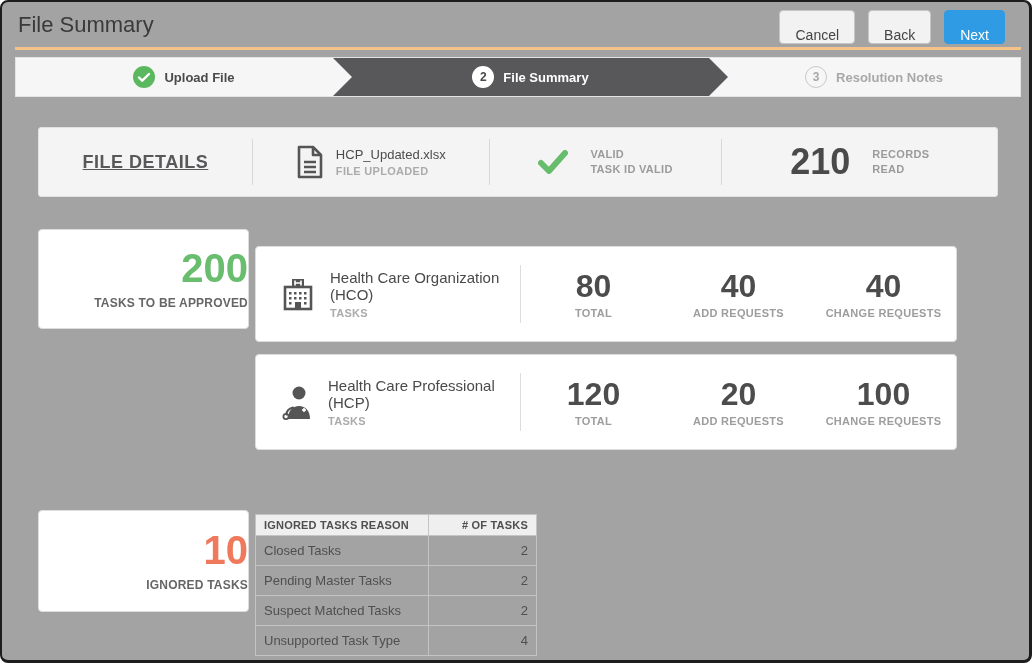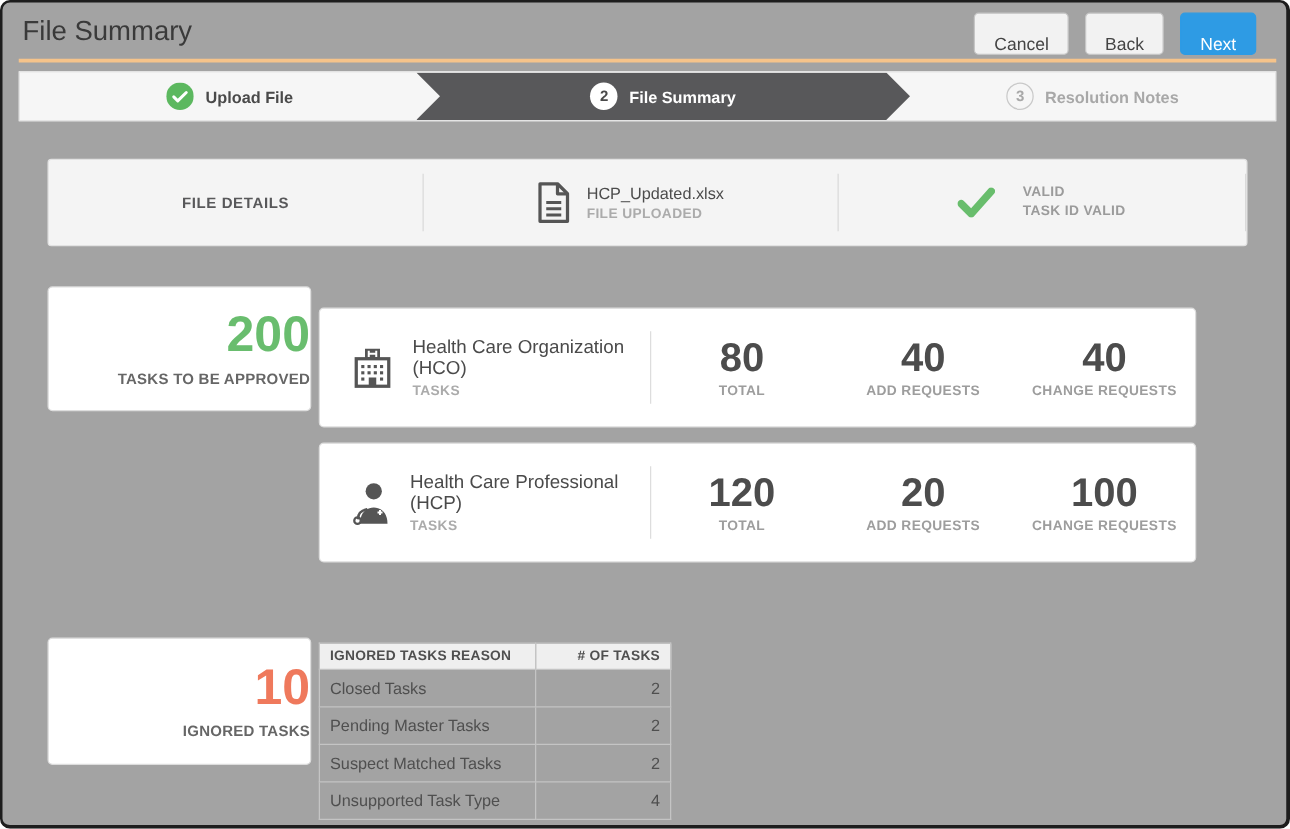--- a/index.html
+++ b/index.html
@@ -32,21 +32,21 @@
     justify-content:center; font-size:12px; font-weight:bold; }
   .num-active { background:#fff; color:#4a4a4a; }
   .num-upcoming { background:transparent; color:#a8a8a8; border:1px solid #c9c9c9; }
 
   
   .file-bar { position:absolute; top:125px; left:36px; width:960px; height:70px;
     background:#f4f4f4; border:1px solid #e2e2e2; border-radius:3px; display:flex; align-items:center; }
   .fb-sec { display:flex; align-items:center; justify-content:center; gap:12px; height:100%; }
   .fb-1 { flex:214; } .fb-2 { flex:237; } .fb-3 { flex:233; } .fb-4 { flex:276; }
   .vdiv { width:1px; height:46px; background:#d9d9d9; align-self:center; }
-  .fd-label { font-size:12px; font-weight:bold; color:#58585a; letter-spacing:.5px; }
+  .fd-label { font-size:18px; font-weight:bold; color:#58585a; letter-spacing:.5px;text-decoration:underline; }
   .stack { display:flex; flex-direction:column; justify-content:center; }
   .fname { font-size:13px; color:#4c4c4c; }
   .sub { font-size:11px; font-weight:bold; color:#ababab; letter-spacing:.3px; margin-top:3px; }
   .sub-line { font-size:11px; font-weight:bold; color:#9b9b9b; letter-spacing:.3px; line-height:15px;margin-left:10px; }
   .big-num { font-size:36px; font-weight:bold; color:#4a4a4a; }
 
   
   .card { position:absolute; background:#fff; border:1px solid #ddd; border-radius:4px; }
   .summary-card { display:flex; flex-direction:column; align-items:flex-end; justify-content:center; }
   .approved-card { top:227px; left:36px; width:211px; height:100px; }
@@ -135,20 +135,27 @@
         <svg width="30" height="24" viewBox="0 0 30 24">
           <path d="M3 13l8 8L27 3" stroke="#68bd6c" stroke-width="6" fill="none" stroke-linecap="round" stroke-linejoin="round"></path>
         </svg>
       </span>
       <span class="stack">
         <span class="sub-line">VALID</span>
         <span class="sub-line">TASK ID VALID</span>
       </span>
     </div>
     <div class="vdiv"></div>
+    <div class="fb-sec fb-4">
+      <span class="big-num">210</span>
+      <span class="stack">
+        <span class="sub-line">RECORDS</span>
+        <span class="sub-line">READ</span>
+      </span>
+    </div>
   </div>
 
   <div class="card summary-card approved-card">
     <div class="sum-value val-green">200</div>
     <div class="sum-label">TASKS TO BE APPROVED</div>
   </div>
 
   <div class="card group-card group-hco">
     <div class="group-left">
       <span>

